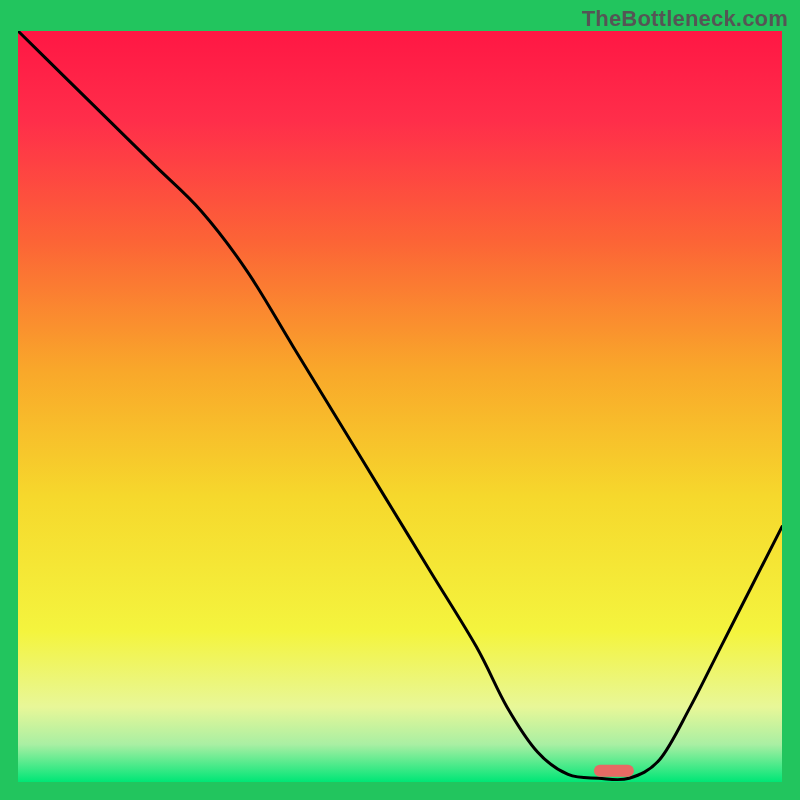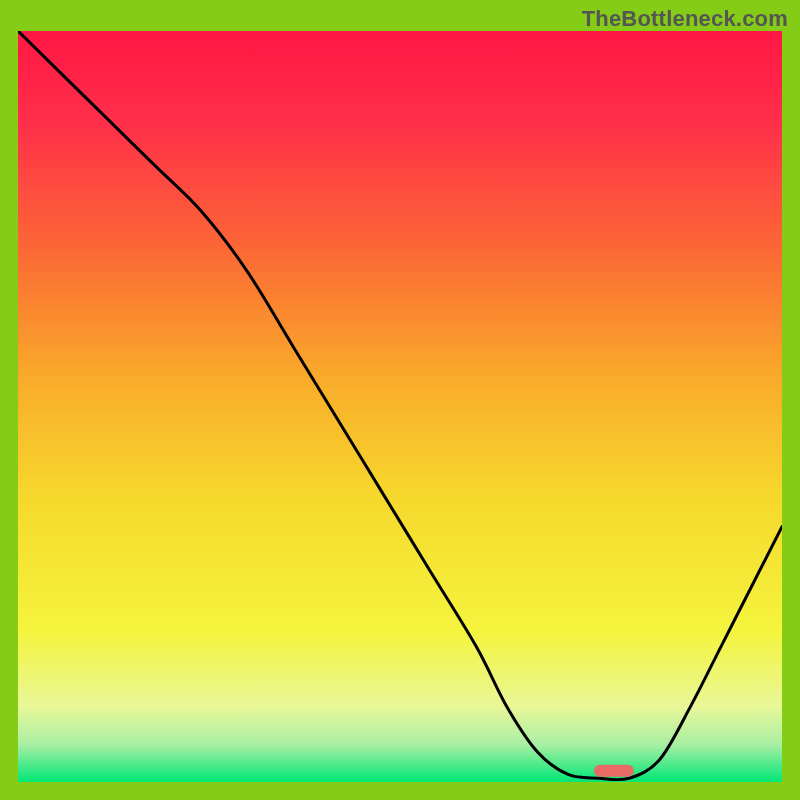--- a/index.html
+++ b/index.html
@@ -8,21 +8,21 @@
     width: 800px;
     height: 800px;
     background: #000000;
     overflow: hidden;
     font-family: Arial, Helvetica, sans-serif;
   }
   .frame {
     position: relative;
     width: 800px;
     height: 800px;
-    background: #84cc16;
+    background: #22c55e;
   }
   .watermark {
     position: absolute;
     top: 6px;
     right: 12px;
     color: #555555;
     font-size: 22px;
     font-weight: 600;
     letter-spacing: 0.2px;
     z-index: 10;

